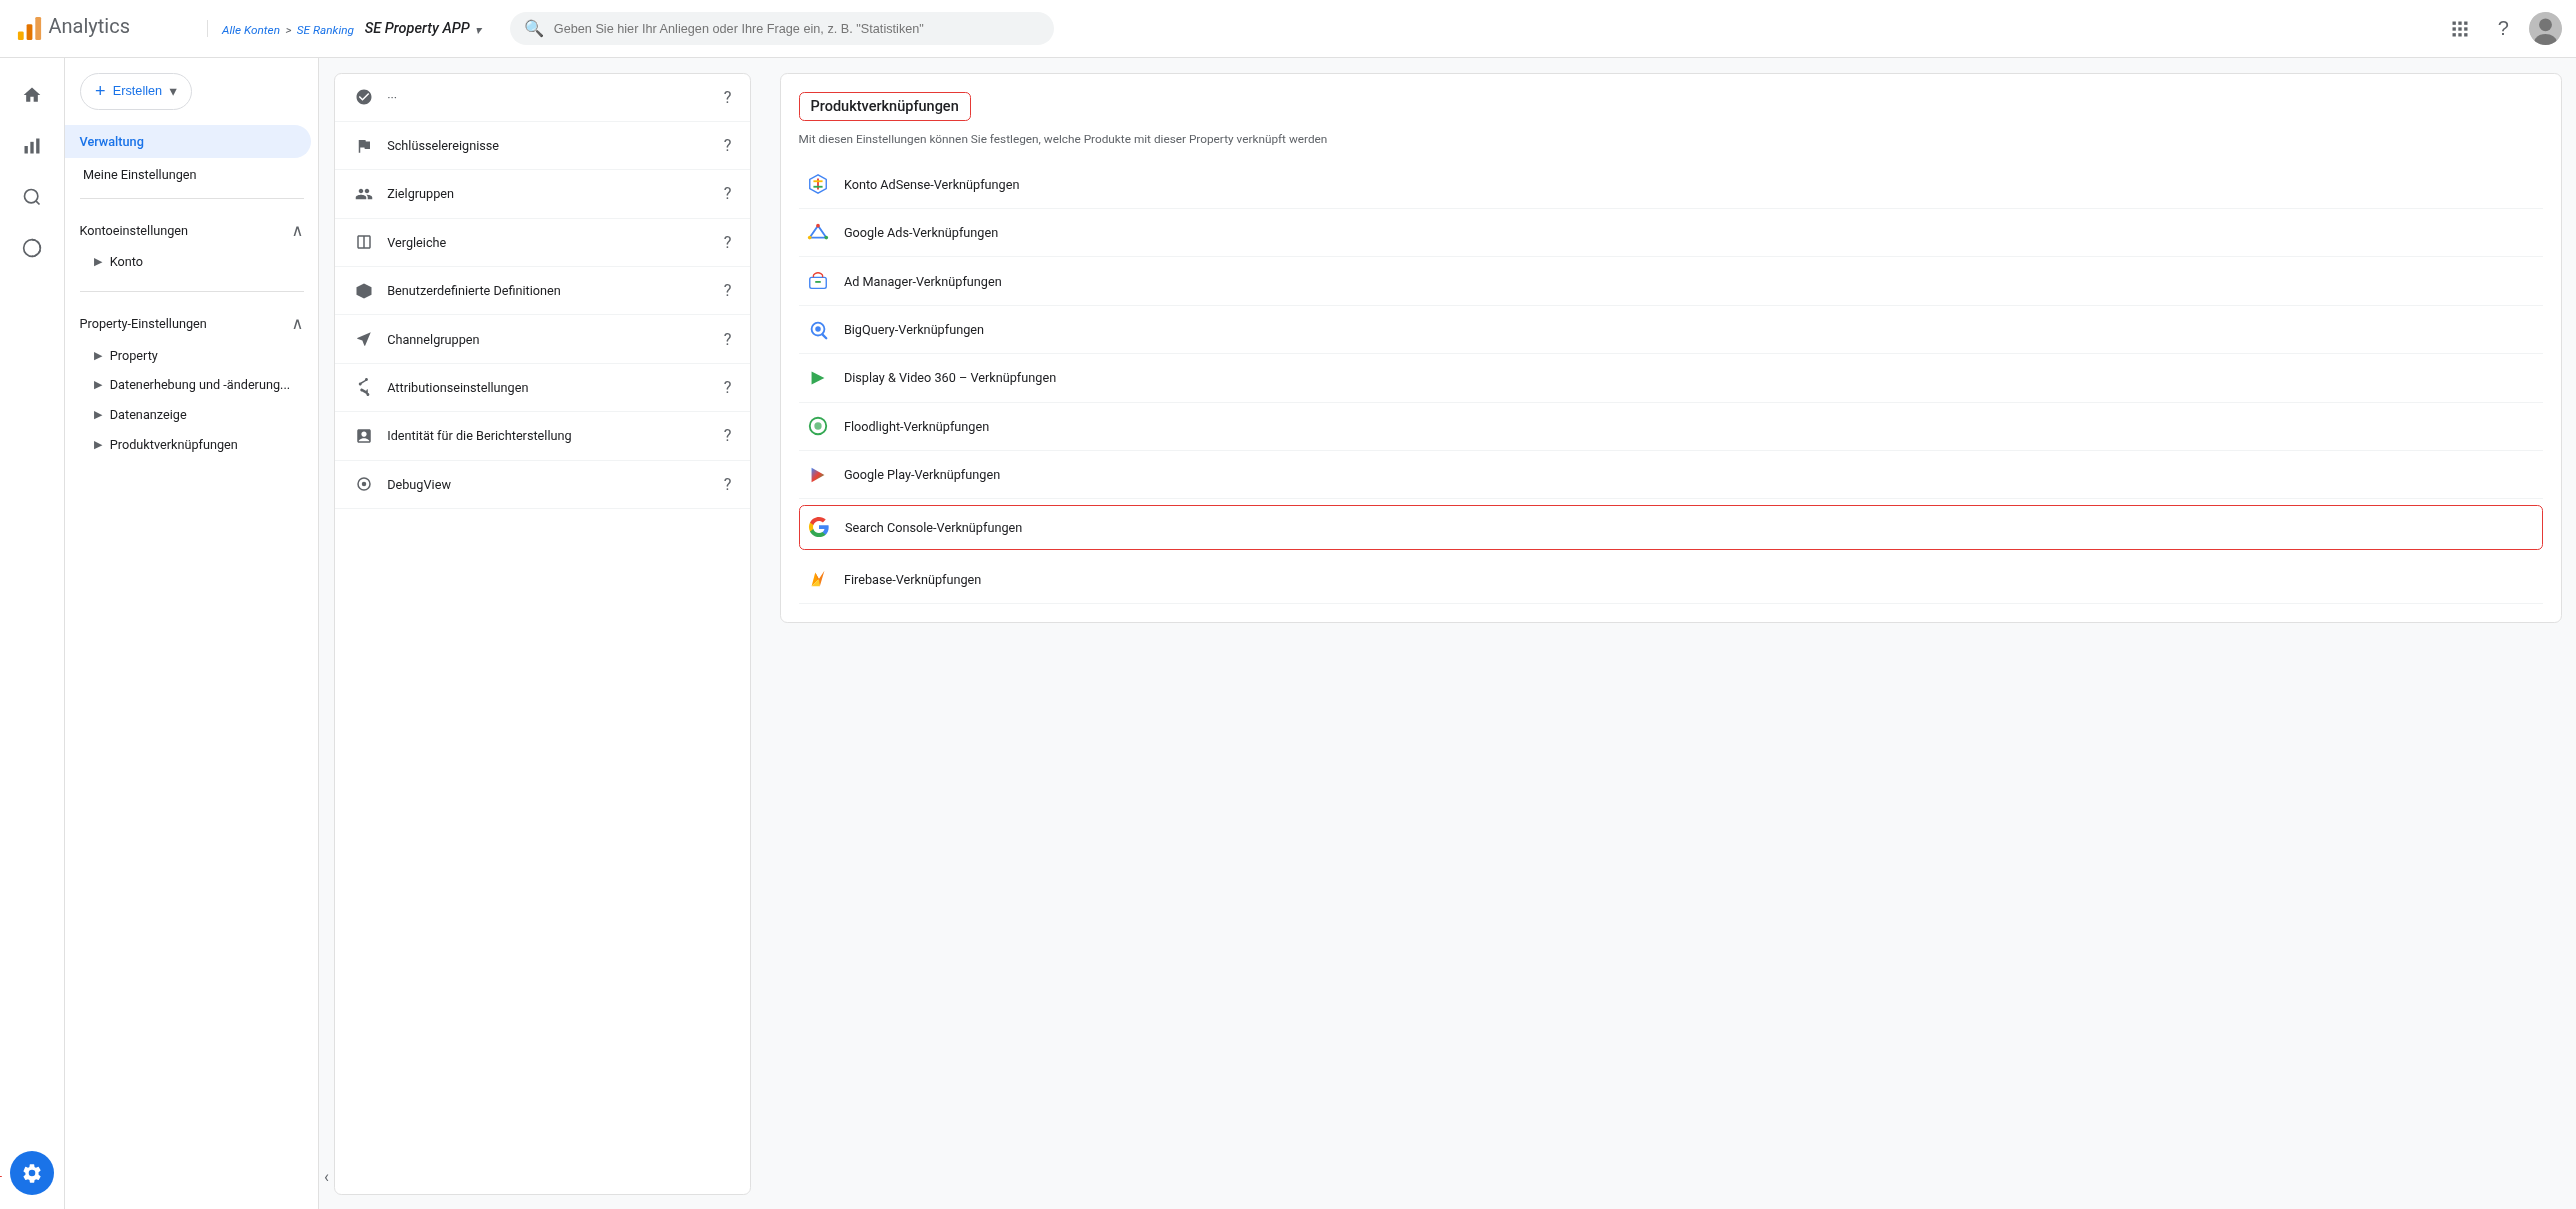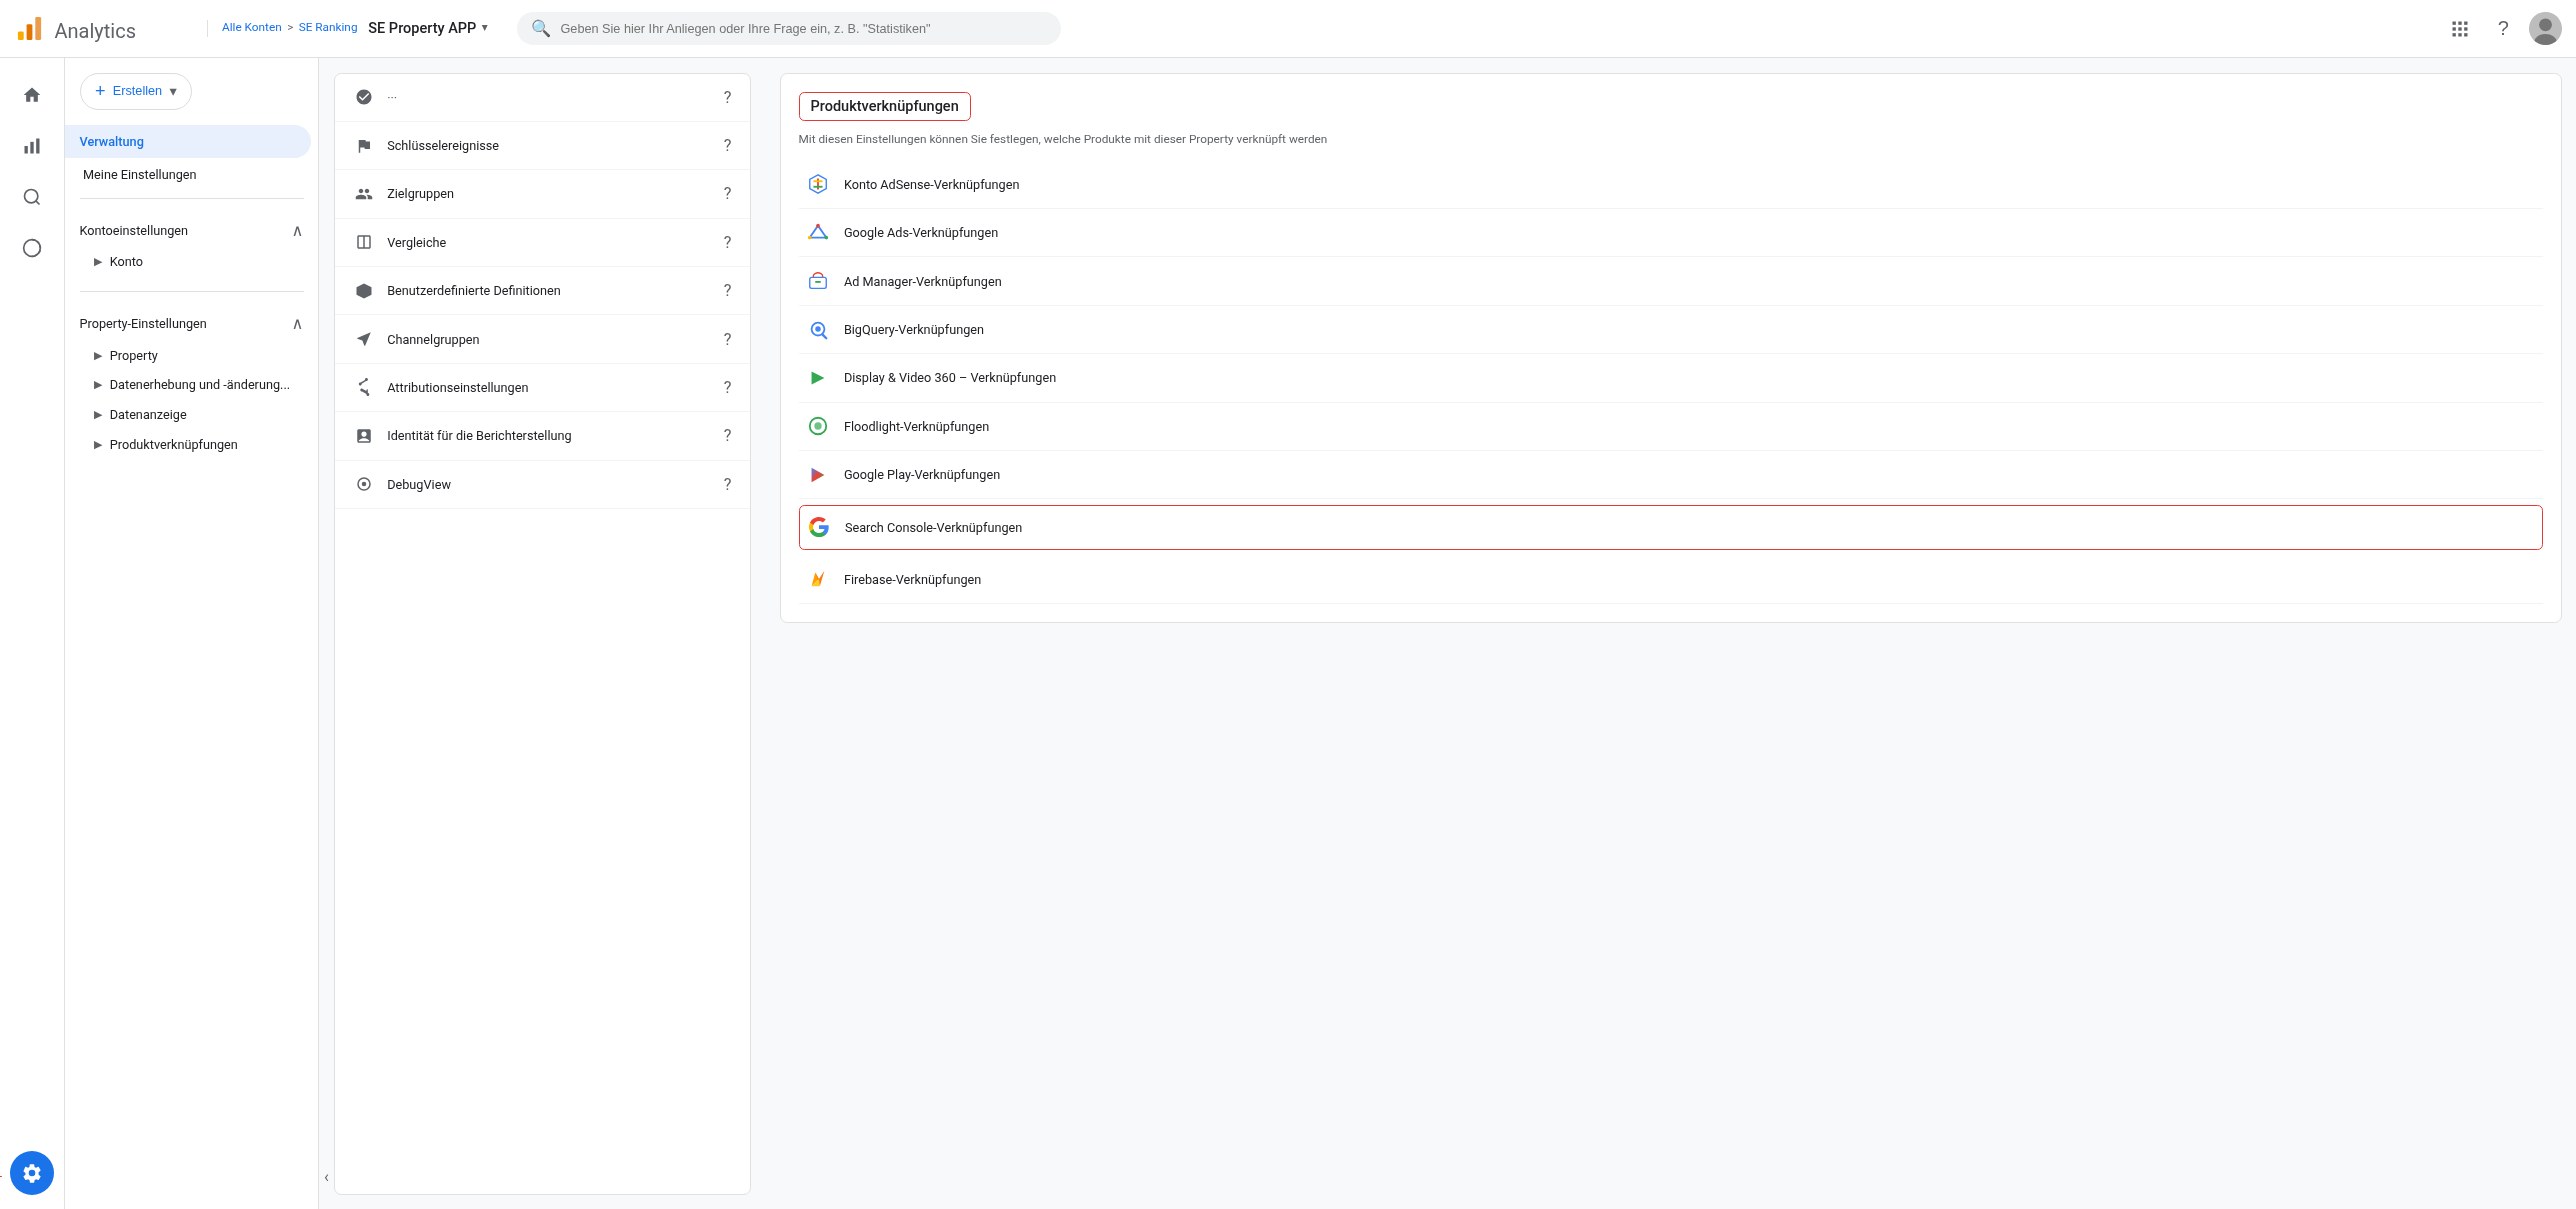--- a/index.html
+++ b/index.html
@@ -1,23 +1,23 @@
 <!DOCTYPE html>
 <html style="font-size:14.5px"><head>
   <meta charset="utf-8">
   <style>
     * { box-sizing: border-box; margin: 0; padding: 0; }
     body { font-family: 'Google Sans', Roboto, Arial, sans-serif; background: #f8f9fa; color: #202124; font-size: 12.7px; display: flex; flex-direction: column; height: 100vh; overflow: hidden; }
 
     
     .topbar { display: flex; align-items: center; background: #fff; height: 58px; padding: 0 14.5px; border-bottom: 0.9px solid #e0e0e0; gap: 11px; flex-shrink: 0; z-index: 10; }
-    .topbar-logo { display: flex; align-items: flex-end; gap: 11px; min-width: 181px; }
+    .topbar-logo { display: flex; align-items: flex-start; gap: 5px; min-width: 181px; }
     .logo-icon { width: 29px; height: 29px; }
     .logo-text { font-size: 20px; color: #5f6368; font-weight: 400; }
-    .topbar-breadcrumb { display: flex; align-items: flex-start; gap: 5.4px; font-size: 11.8px; color: #5f6368; border-left: 0.9px solid #e0e0e0; padding-left: 14.5px; min-width: 200px; }
+    .topbar-breadcrumb { display: flex; align-items: flex-end; gap: 5.4px; font-size: 11.8px; color: #5f6368; border-left: 0.9px solid #e0e0e0; padding-left: 14.5px; min-width: 200px; font-style: italic; }
     .breadcrumb-current { font-size: 14.5px; font-weight: 500; color: #202124; }
     .topbar-search { flex: 1; max-width: 544px; margin: 0 18px; }
     .search-box { display: flex; align-items: center; background: #f1f3f4; border-radius: 22px; padding: 7.3px 14.5px; gap: 9px; width: 100%; }
     .search-box input { border: none; background: transparent; font-size: 12.7px; color: #737373; outline: none; width: 100%; }
     .topbar-right { margin-left: auto; display: flex; align-items: center; gap: 7.3px; }
     .icon-btn { width: 36px; height: 36px; border-radius: 50%; display: flex; align-items: center; justify-content: center; cursor: pointer; background: transparent; border: none; color: #5f6368; font-size: 18px; }
     .avatar { width: 33px; height: 33px; border-radius: 50%; background: #ccc; overflow: hidden; }
 
     
     .main-layout { display: flex; flex: 1; overflow: hidden; }

